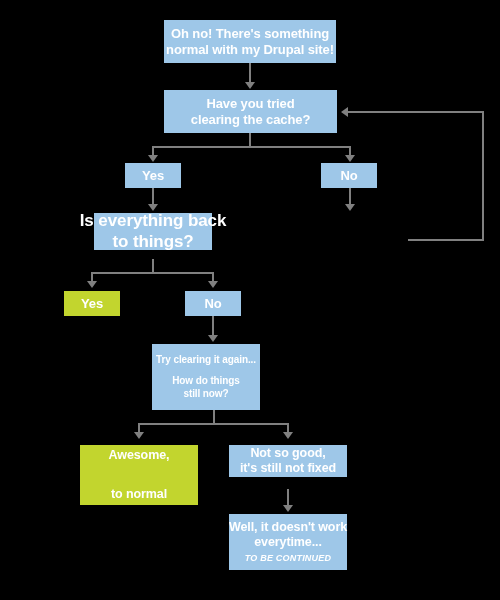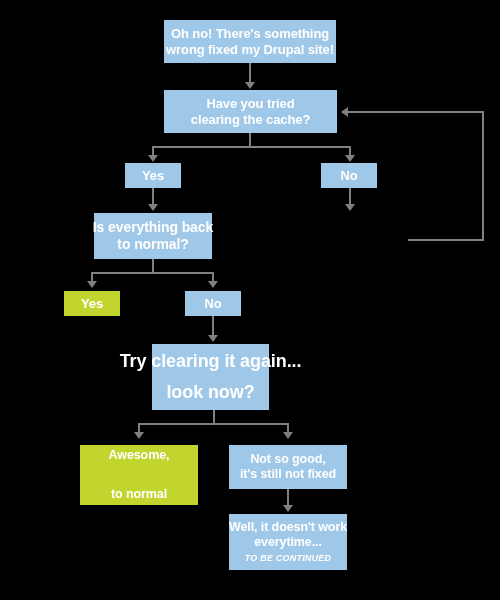--- a/index.html
+++ b/index.html
@@ -68,62 +68,63 @@
     border-right: 7px solid #808080;
   }
 </style>
 </head>
 <body>
 
 <div id="canvas">
 
   <div class="node blue" style="left:164px; top:20px; width:172px; height:43px; font-size:13px;">
     <span class="line">Oh no! There's something</span>
-    <span class="line">wrong fixed my Drupal site!</span>
+    <span class="line">normal with my Drupal site!</span>
   </div>
 
   <div class="node blue" style="left:164px; top:90px; width:173px; height:43px; font-size:13px;text-align:center;">
     <span class="line">Have you tried</span>
     <span class="line">clearing the cache?</span>
   </div>
 
   <div class="node blue" style="left:125px; top:163px; width:56px; height:25px; font-size:13px;">
     <span class="line">Yes</span>
   </div>
 
   <div class="node blue" style="left:321px; top:163px; width:56px; height:25px; font-size:13px;">
     <span class="line">No</span>
   </div>
 
-  <div class="node blue" style="left:94px; top:213px; width:118px; height:46px; font-size:14px;">
+  <div class="node blue" style="left:94px; top:213px; width:118px; height:37px; font-size:17px;">
     <span class="line">Is everything back</span>
-    <span class="line">to normal?</span>
+    <span class="line">to things?</span>
   </div>
 
 
   <div class="node green" style="left:64px; top:291px; width:56px; height:25px; font-size:13px;">
     <span class="line">Yes</span>
   </div>
 
   <div class="node blue" style="left:185px; top:291px; width:56px; height:25px; font-size:13px;">
     <span class="line">No</span>
   </div>
 
-  <div class="node blue" style="left:152px; top:344px; width:117px; height:66px; font-size:18px;">
+  <div class="node blue" style="left:152px; top:344px; width:108px; height:66px; font-size:10px;">
     <span class="line">Try clearing it again...</span>
     <span class="gap"></span>
-    <span class="line">look now?</span>
+    <span class="line">How do things</span>
+    <span class="line">still now?</span>
   </div>
 
   <div class="node green" style="left:80px; top:445px; width:118px; height:60px; font-size:12.5px;gap:24px;">
     <span class="line">Awesome,</span>
     <span class="line">to normal</span>
   </div>
 
-  <div class="node blue" style="left:229px; top:445px; width:118px; height:44px; font-size:12.5px;">
+  <div class="node blue" style="left:229px; top:445px; width:118px; height:32px; font-size:12.5px;">
     <span class="line">Not so good,</span>
     <span class="line">it's still not fixed</span>
   </div>
 
   <div class="node blue" style="left:229px; top:514px; width:118px; height:56px; font-size:12.5px;">
     <span class="line">Well, it doesn't work</span>
     <span class="line">everytime...</span>
     <span class="sub">TO BE CONTINUED</span>
   </div>
 

